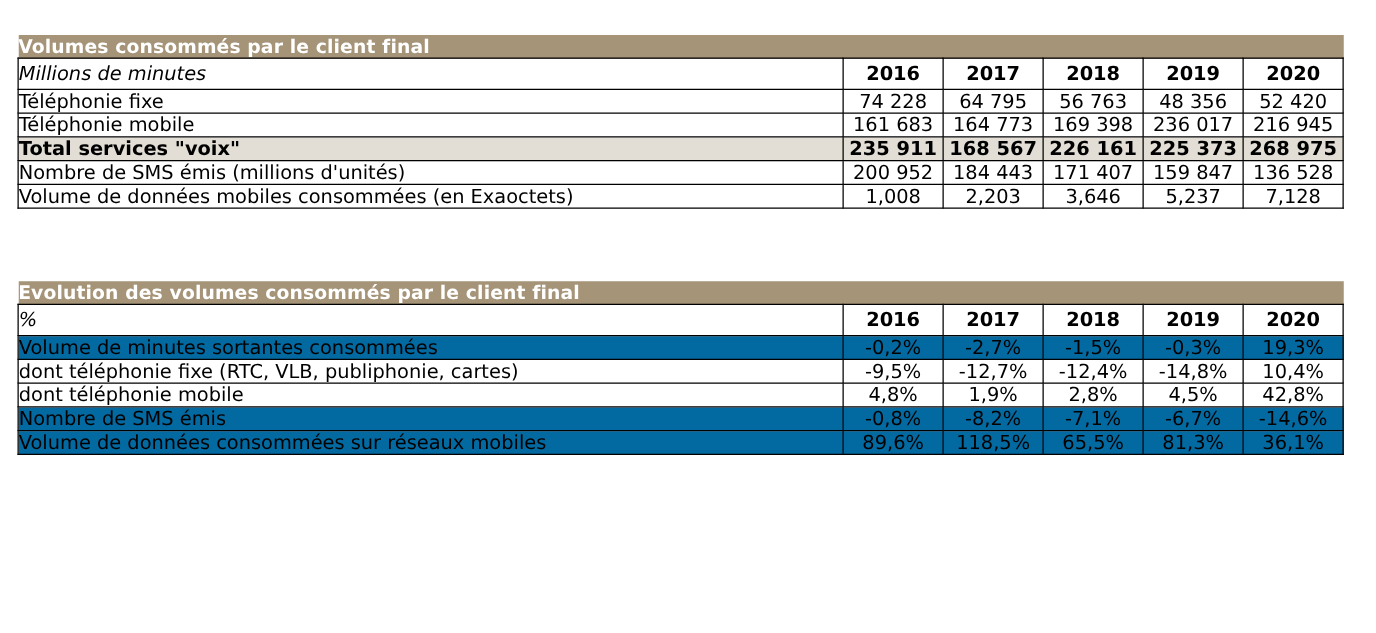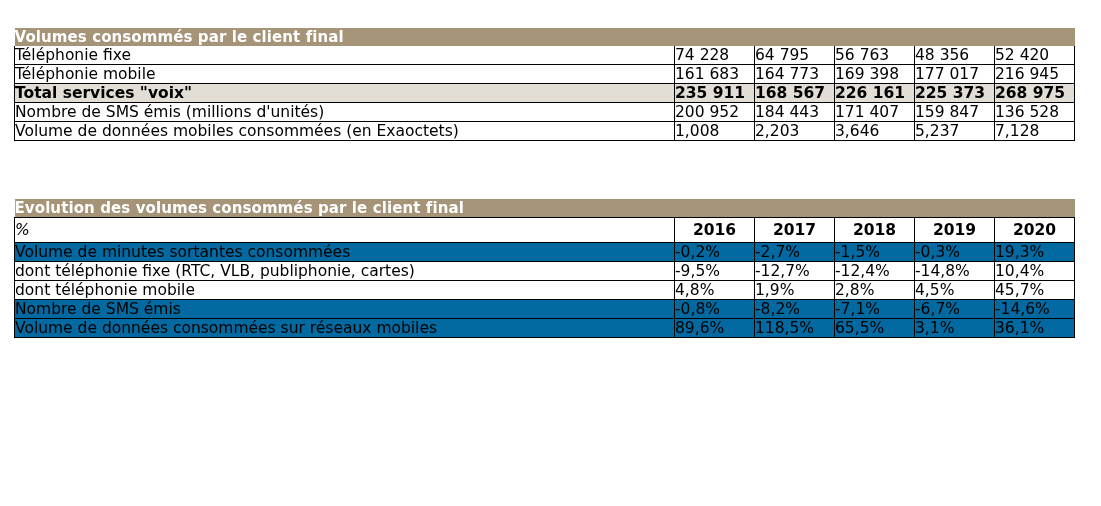--- a/index.html
+++ b/index.html
@@ -41,21 +41,21 @@
   }
   .label-cell {
     text-align: left;
     padding: 3px 6px 3px 8px;
     border-left: 1px solid #000;
     border-right: 1px solid #000;
     border-bottom: 1px solid #000;
     white-space: nowrap;
   }
   .num-cell {
-    text-align: left;
+    text-align: center;
     padding: 3px 9px 3px 4px;
     border-right: 1px solid #000;
     border-bottom: 1px solid #000;
     white-space: nowrap;
   }
   .hdr-row .label-cell {
     font-style: italic;
     border-top: 1px solid #000;
   }
   .hdr-row .num-cell {
@@ -93,37 +93,45 @@
       <col style="width:660px">
       <col style="width:80px">
       <col style="width:80px">
       <col style="width:80px">
       <col style="width:80px">
       <col style="width:80px">
     </colgroup>
     <tbody>
       <tr class="band-row">
         <td class="band-title" colspan="6">Volumes consommés par le client final</td>
+      </tr>
+      <tr class="hdr-row">
+        <td class="label-cell">Millions de minutes</td>
+        <td class="num-cell">2016</td>
+        <td class="num-cell">2017</td>
+        <td class="num-cell">2018</td>
+        <td class="num-cell">2019</td>
+        <td class="num-cell">2020</td>
       </tr>
 
       <tr>
         <td class="label-cell">Téléphonie fixe</td>
         <td class="num-cell">74 228</td>
         <td class="num-cell">64 795</td>
         <td class="num-cell">56 763</td>
         <td class="num-cell">48 356</td>
         <td class="num-cell">52 420</td>
       </tr>
 
       <tr>
         <td class="label-cell">Téléphonie mobile</td>
         <td class="num-cell">161 683</td>
         <td class="num-cell">164 773</td>
         <td class="num-cell">169 398</td>
-        <td class="num-cell">177 017</td>
+        <td class="num-cell">236 017</td>
         <td class="num-cell">216 945</td>
       </tr>
 
       <tr class="total-row">
         <td class="label-cell">Total services "voix"</td>
         <td class="num-cell">235 911</td>
         <td class="num-cell">168 567</td>
         <td class="num-cell">226 161</td>
         <td class="num-cell">225 373</td>
         <td class="num-cell">268 975</td>
@@ -190,36 +198,36 @@
         <td class="num-cell">-14,8%</td>
         <td class="num-cell">10,4%</td>
       </tr>
 
       <tr>
         <td class="label-cell indent">dont téléphonie mobile</td>
         <td class="num-cell">4,8%</td>
         <td class="num-cell">1,9%</td>
         <td class="num-cell">2,8%</td>
         <td class="num-cell">4,5%</td>
-        <td class="num-cell">45,7%</td>
+        <td class="num-cell">42,8%</td>
       </tr>
 
       <tr class="shaded">
         <td class="label-cell">Nombre de SMS émis</td>
         <td class="num-cell">-0,8%</td>
         <td class="num-cell">-8,2%</td>
         <td class="num-cell">-7,1%</td>
         <td class="num-cell">-6,7%</td>
         <td class="num-cell">-14,6%</td>
       </tr>
 
       <tr class="shaded">
         <td class="label-cell">Volume de données consommées sur réseaux mobiles</td>
         <td class="num-cell">89,6%</td>
         <td class="num-cell">118,5%</td>
         <td class="num-cell">65,5%</td>
-        <td class="num-cell">3,1%</td>
+        <td class="num-cell">81,3%</td>
         <td class="num-cell">36,1%</td>
       </tr>
     </tbody>
   </table>
 
 </div>
 
 </body></html>

